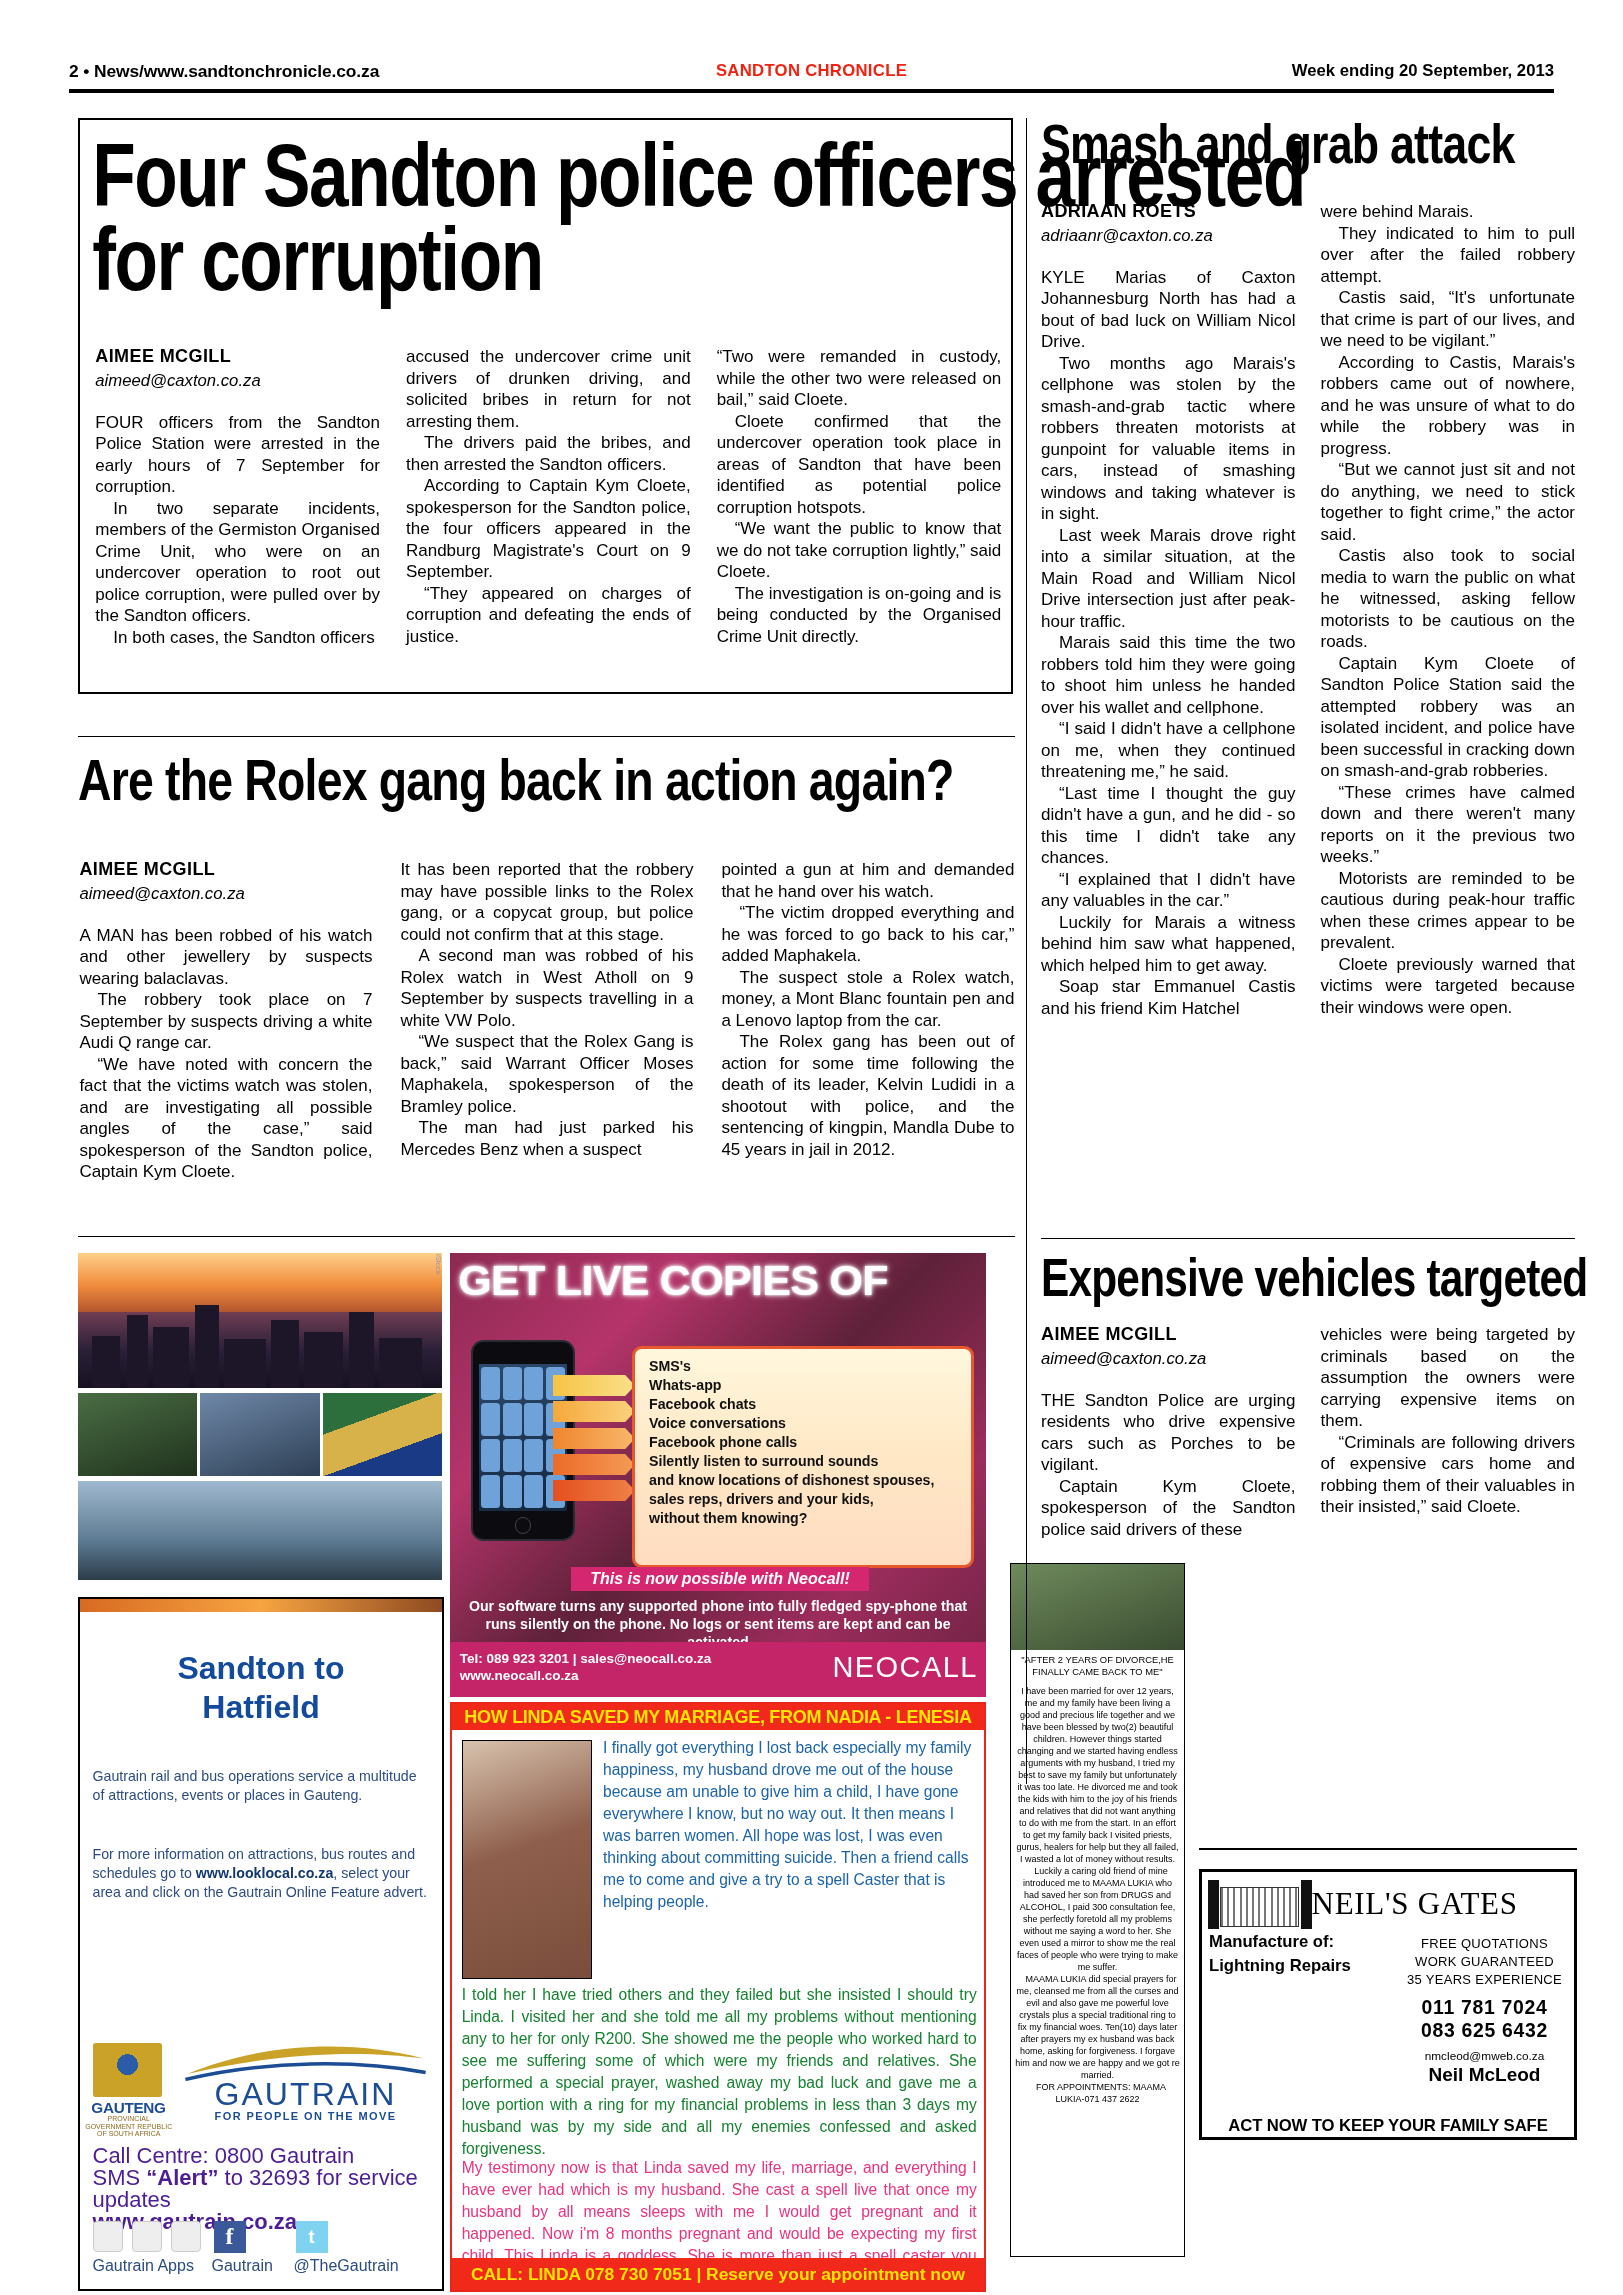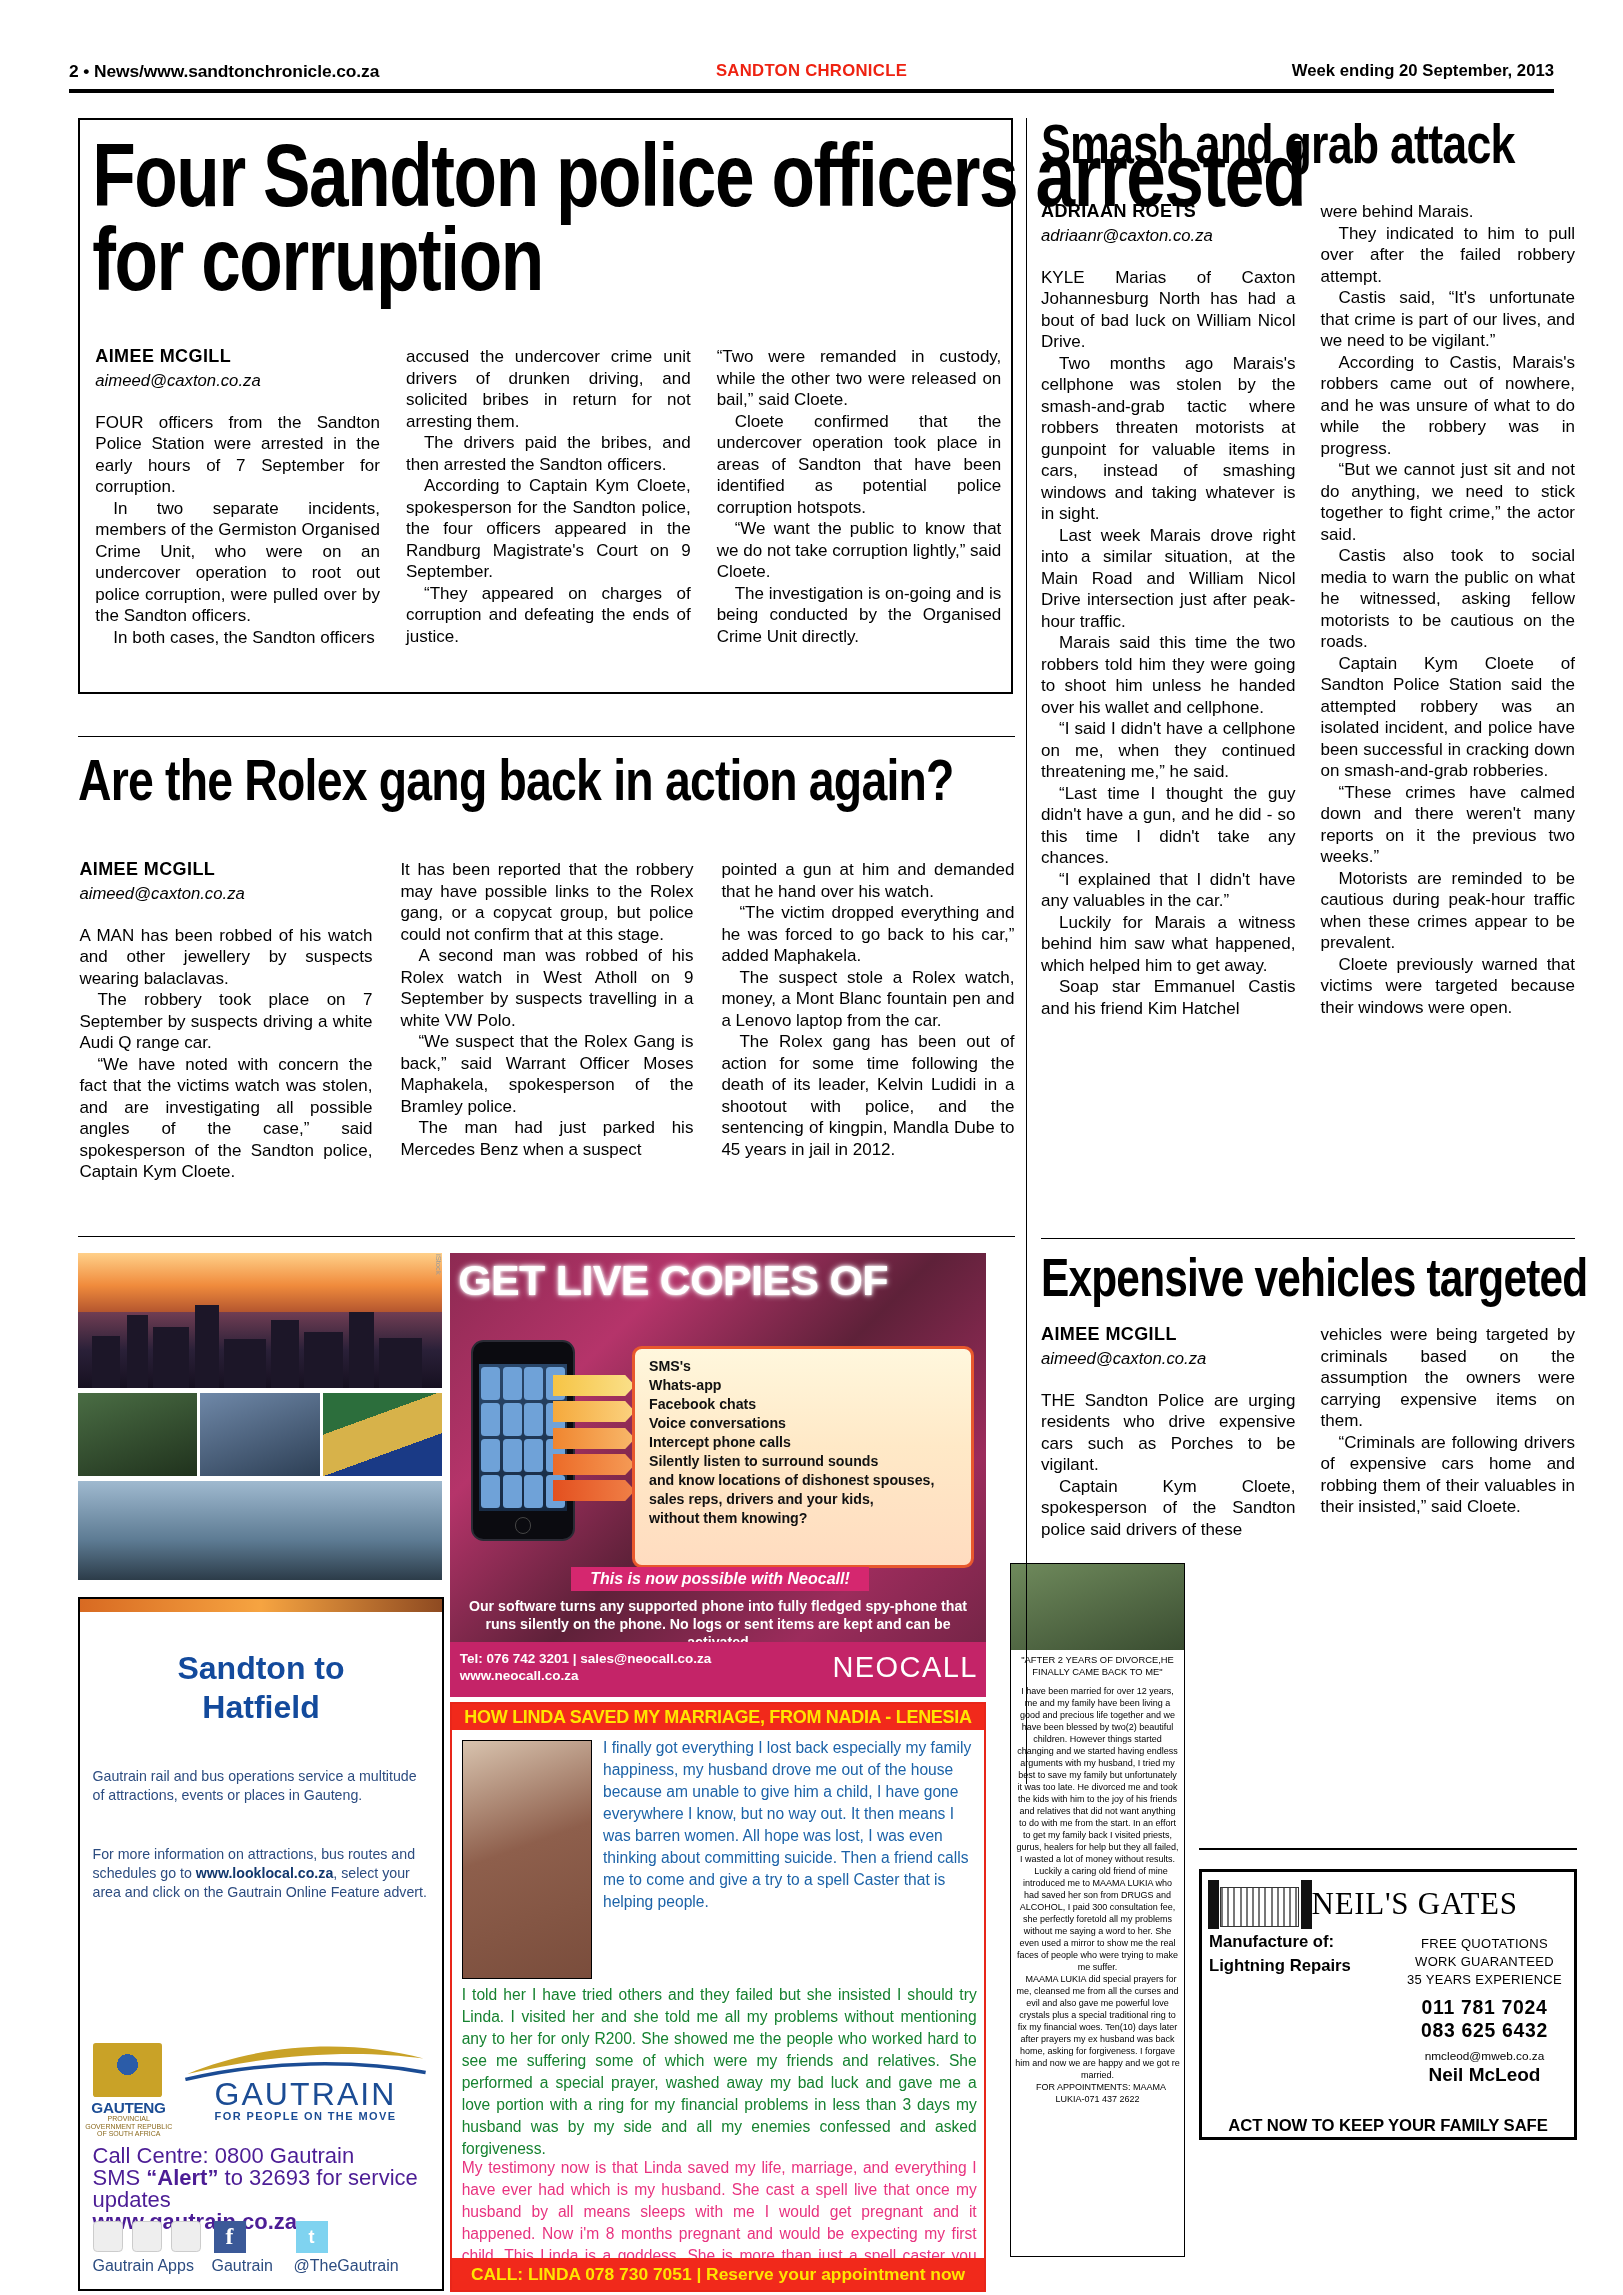--- a/index.html
+++ b/index.html
@@ -358,32 +358,32 @@
     <span style="top:60px;background:linear-gradient(90deg,#f0852f,#f8b86a);clip-path:polygon(0 0,88% 0,100% 50%,88% 100%,0 100%)"></span>
     <span style="top:86px;background:linear-gradient(90deg,#ec6b28,#f59b56);clip-path:polygon(0 0,88% 0,100% 50%,88% 100%,0 100%)"></span>
     <span style="top:112px;background:linear-gradient(90deg,#e3501f,#f08047);clip-path:polygon(0 0,88% 0,100% 50%,88% 100%,0 100%)"></span>
   </div>
 
   <ul class="panel">
     <li>SMS's</li>
     <li>Whats-app</li>
     <li>Facebook chats</li>
     <li>Voice conversations</li>
-    <li>Intercept phone calls</li>
+    <li>Facebook phone calls</li>
     <li>Silently listen to surround sounds</li>
     <li>and know locations of dishonest spouses,</li>
     <li>sales reps, drivers and your kids,</li>
     <li>without them knowing?</li>
   </ul>
 
   <div class="neo-poss">This is now possible with Neocall!</div>
   <div class="neo-sub">Our software turns any supported phone into fully fledged spy-phone that runs silently on the phone. No logs or sent items are kept and can be activated</div>
   <div class="neo-wave"></div>
   <div class="neo-tel">
-    <div>Tel: 076 742 3201 | sales@neocall.co.za</div>
+    <div>Tel: 089 923 3201 | sales@neocall.co.za</div>
     <div>www.neocall.co.za</div>
   </div>
   <div class="neo-logo">NEOCALL</div>
 </div>
 
 <div class="linda">
   <div class="linda-hd">HOW LINDA SAVED MY MARRIAGE, FROM NADIA - LENESIA</div>
   <div class="linda-img"></div>
   <div class="linda-p1">I finally got everything I lost back especially my family happiness, my husband drove me out of the house because am unable to give him a child, I have gone everywhere I know, but no way out. It then means I was barren women. All hope was lost, I was even thinking about committing suicide. Then a friend calls me to come and give a try to a spell Caster that is helping people.</div>
   <div class="linda-p2">I told her I have tried others and they failed but she insisted I should try Linda. I visited her and she told me all my problems without mentioning any to her for only R200. She showed me the people who worked hard to see me suffering some of which were my friends and relatives. She performed a special prayer, washed away my bad luck and gave me a love portion with a ring for my financial problems in less than 3 days my husband was by my side and all my enemies confessed and asked forgiveness.</div>

